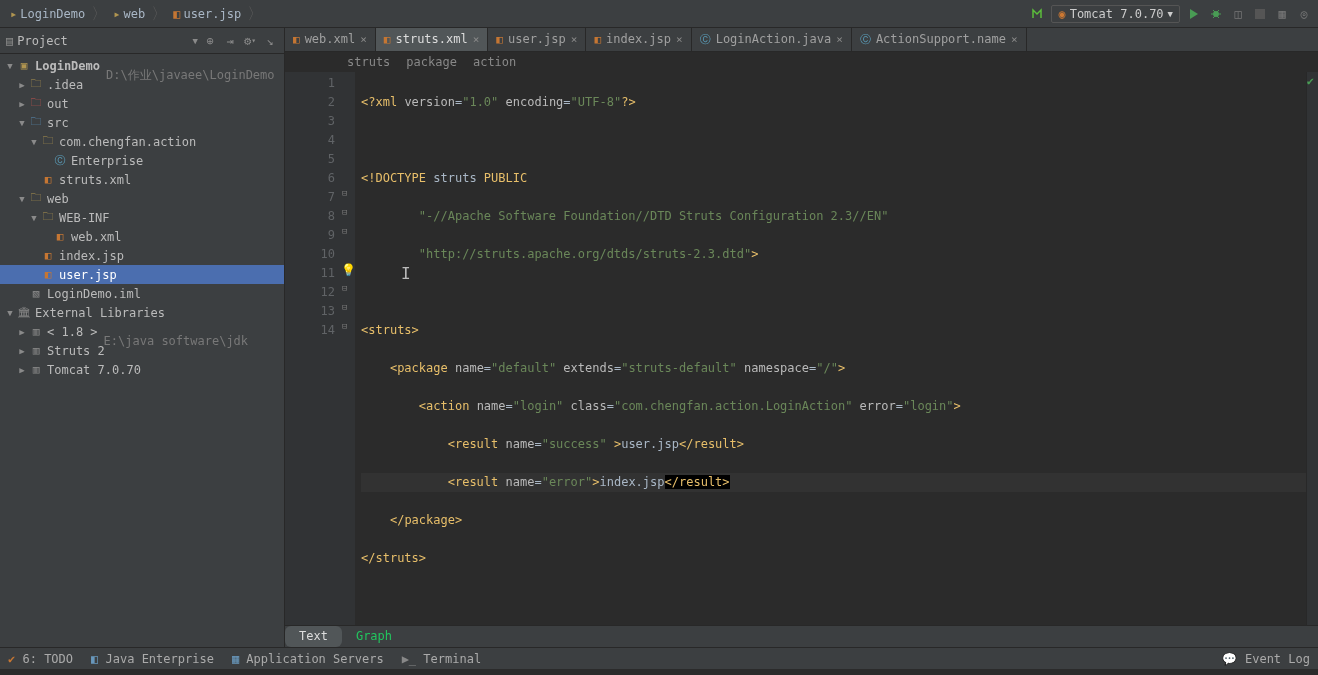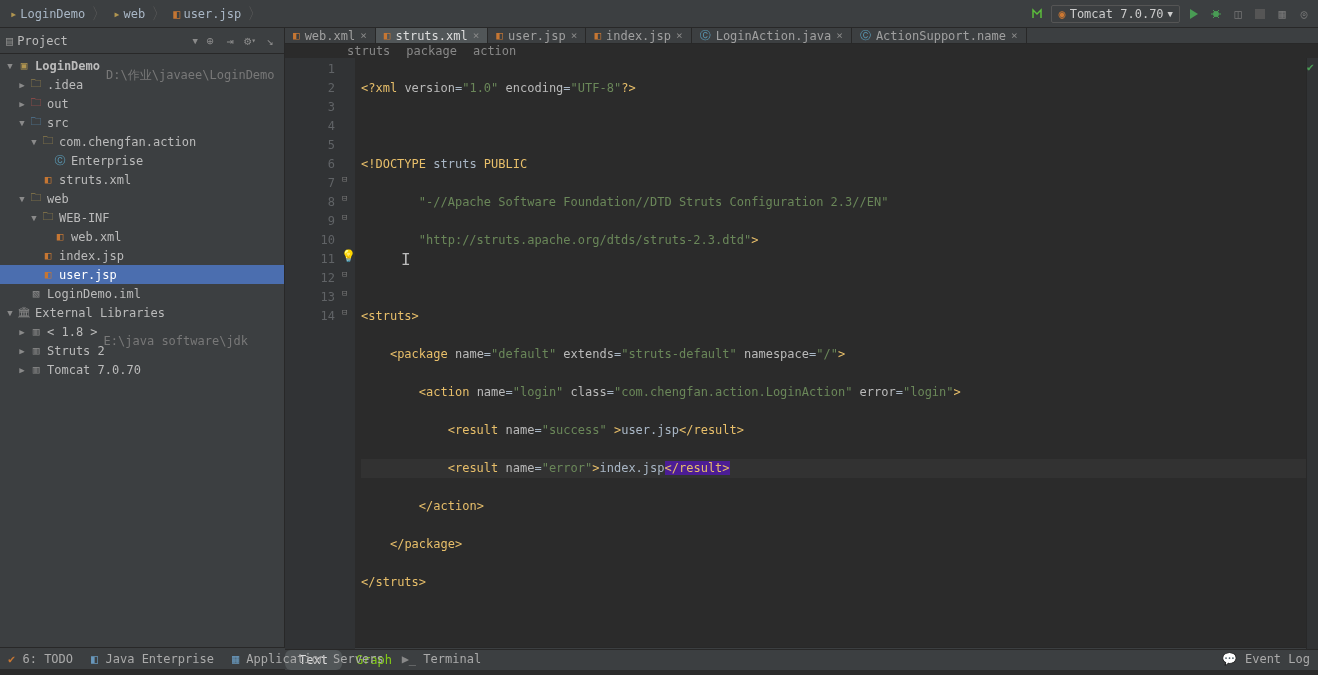--- a/index.html
+++ b/index.html
@@ -103,21 +103,21 @@
   position: relative;
 }
 .code .line { height: 19px; }
 .code .line.hl { background: #323232; }
 .tag { color: #e8bf6a; }
 .attr { color: #bababa; }
 .str { color: #6a8759; }
 .err-mark { position: absolute; right: 4px; top: 2px; color: #499c54; }
 .right-strip { width: 12px; background: #313335; border-left: 1px solid #282828; }
 .bottom-tabs { height: 24px; background: #3c3f41; border-top: 1px solid #282828; display: flex; }
-.bottom-tab { padding: 3px 14px; color: #84cc16; cursor: pointer; }
+.bottom-tab { padding: 3px 14px; color: #22c55e; cursor: pointer; }
 .bottom-tab.active { background: #515658; color: #ddd; border-radius: 6px; }
 .status-bar {
   height: 22px; background: #3c3f41; border-top: 1px solid #282828;
   display: flex; align-items: center; padding: 0 8px; gap: 18px; color: #aaa;
 }
 .status-right { margin-left: auto; display: flex; align-items: center; gap: 6px; }
 .tree-row.highlight { background: #4b6eaf; color: #fff; }
 .tree-row.highlight .label { color: #fff; }
 svg { display: block; }
 </style>
@@ -370,22 +370,21 @@
 <div class="line"><span class="tag">&lt;?</span><span class="tag">xml</span> <span class="attr">version</span>=<span class="str">"1.0"</span> <span class="attr">encoding</span>=<span class="str">"UTF-8"</span><span class="tag">?&gt;</span></div>
 <div class="line"></div>
 <div class="line"><span class="tag">&lt;!DOCTYPE</span> <span>struts</span> <span class="tag">PUBLIC</span></div>
 <div class="line">        <span class="str">"-//Apache Software Foundation//DTD Struts Configuration 2.3//EN"</span></div>
 <div class="line">        <span class="str">"http://struts.apache.org/dtds/struts-2.3.dtd"</span><span class="tag">&gt;</span></div>
 <div class="line"></div>
 <div class="line"><span class="tag">&lt;</span><span class="tag">struts</span><span class="tag">&gt;</span></div>
 <div class="line">    <span class="tag">&lt;</span><span class="tag">package</span> <span class="attr">name</span>=<span class="str">"default"</span> <span class="attr">extends</span>=<span class="str">"struts-default"</span> <span class="attr">namespace</span>=<span class="str">"/"</span><span class="tag">&gt;</span></div>
 <div class="line">        <span class="tag">&lt;</span><span class="tag">action</span> <span class="attr">name</span>=<span class="str">"login"</span> <span class="attr">class</span>=<span class="str">"com.chengfan.action.LoginAction"</span> <span class="attr">error</span>=<span class="str">"login"</span><span class="tag">&gt;</span></div>
 <div class="line">            <span class="tag">&lt;</span><span class="tag">result</span> <span class="attr">name</span>=<span class="str">"success"</span> <span class="tag">&gt;</span><span>user.jsp</span><span class="tag">&lt;</span><span class="tag">/</span><span class="tag">result</span><span class="tag">&gt;</span></div>
-<div class="line hl">            <span class="tag">&lt;</span><span class="tag">result</span> <span class="attr">name</span>=<span class="str">"error"</span><span class="tag">&gt;</span><span>index.jsp</span><span style="background:#4c1d95"><span class="tag">&lt;</span><span class="tag">/</span><span class="tag">result</span><span class="tag">&gt;</span></span></div>
-<div class="line">        <span class="tag">&lt;</span><span class="tag">/</span><span class="tag">action</span><span class="tag">&gt;</span></div>
+<div class="line hl">            <span class="tag">&lt;</span><span class="tag">result</span> <span class="attr">name</span>=<span class="str">"error"</span><span class="tag">&gt;</span><span>index.jsp</span><span style="background:#000000"><span class="tag">&lt;</span><span class="tag">/</span><span class="tag">result</span><span class="tag">&gt;</span></span></div>
 <div class="line">    <span class="tag">&lt;</span><span class="tag">/</span><span class="tag">package</span><span class="tag">&gt;</span></div>
 <div class="line"><span class="tag">&lt;</span><span class="tag">/</span><span class="tag">struts</span><span class="tag">&gt;</span></div>
 <span style="position:absolute;left:46px;top:192px;color:#bbb;font-size:16px">I</span>
       </div>
       <div class="right-strip">
         <span class="err-mark">✔</span>
       </div>
     </div>
     <div class="bottom-tabs">
       <div class="bottom-tab active">Text</div>

